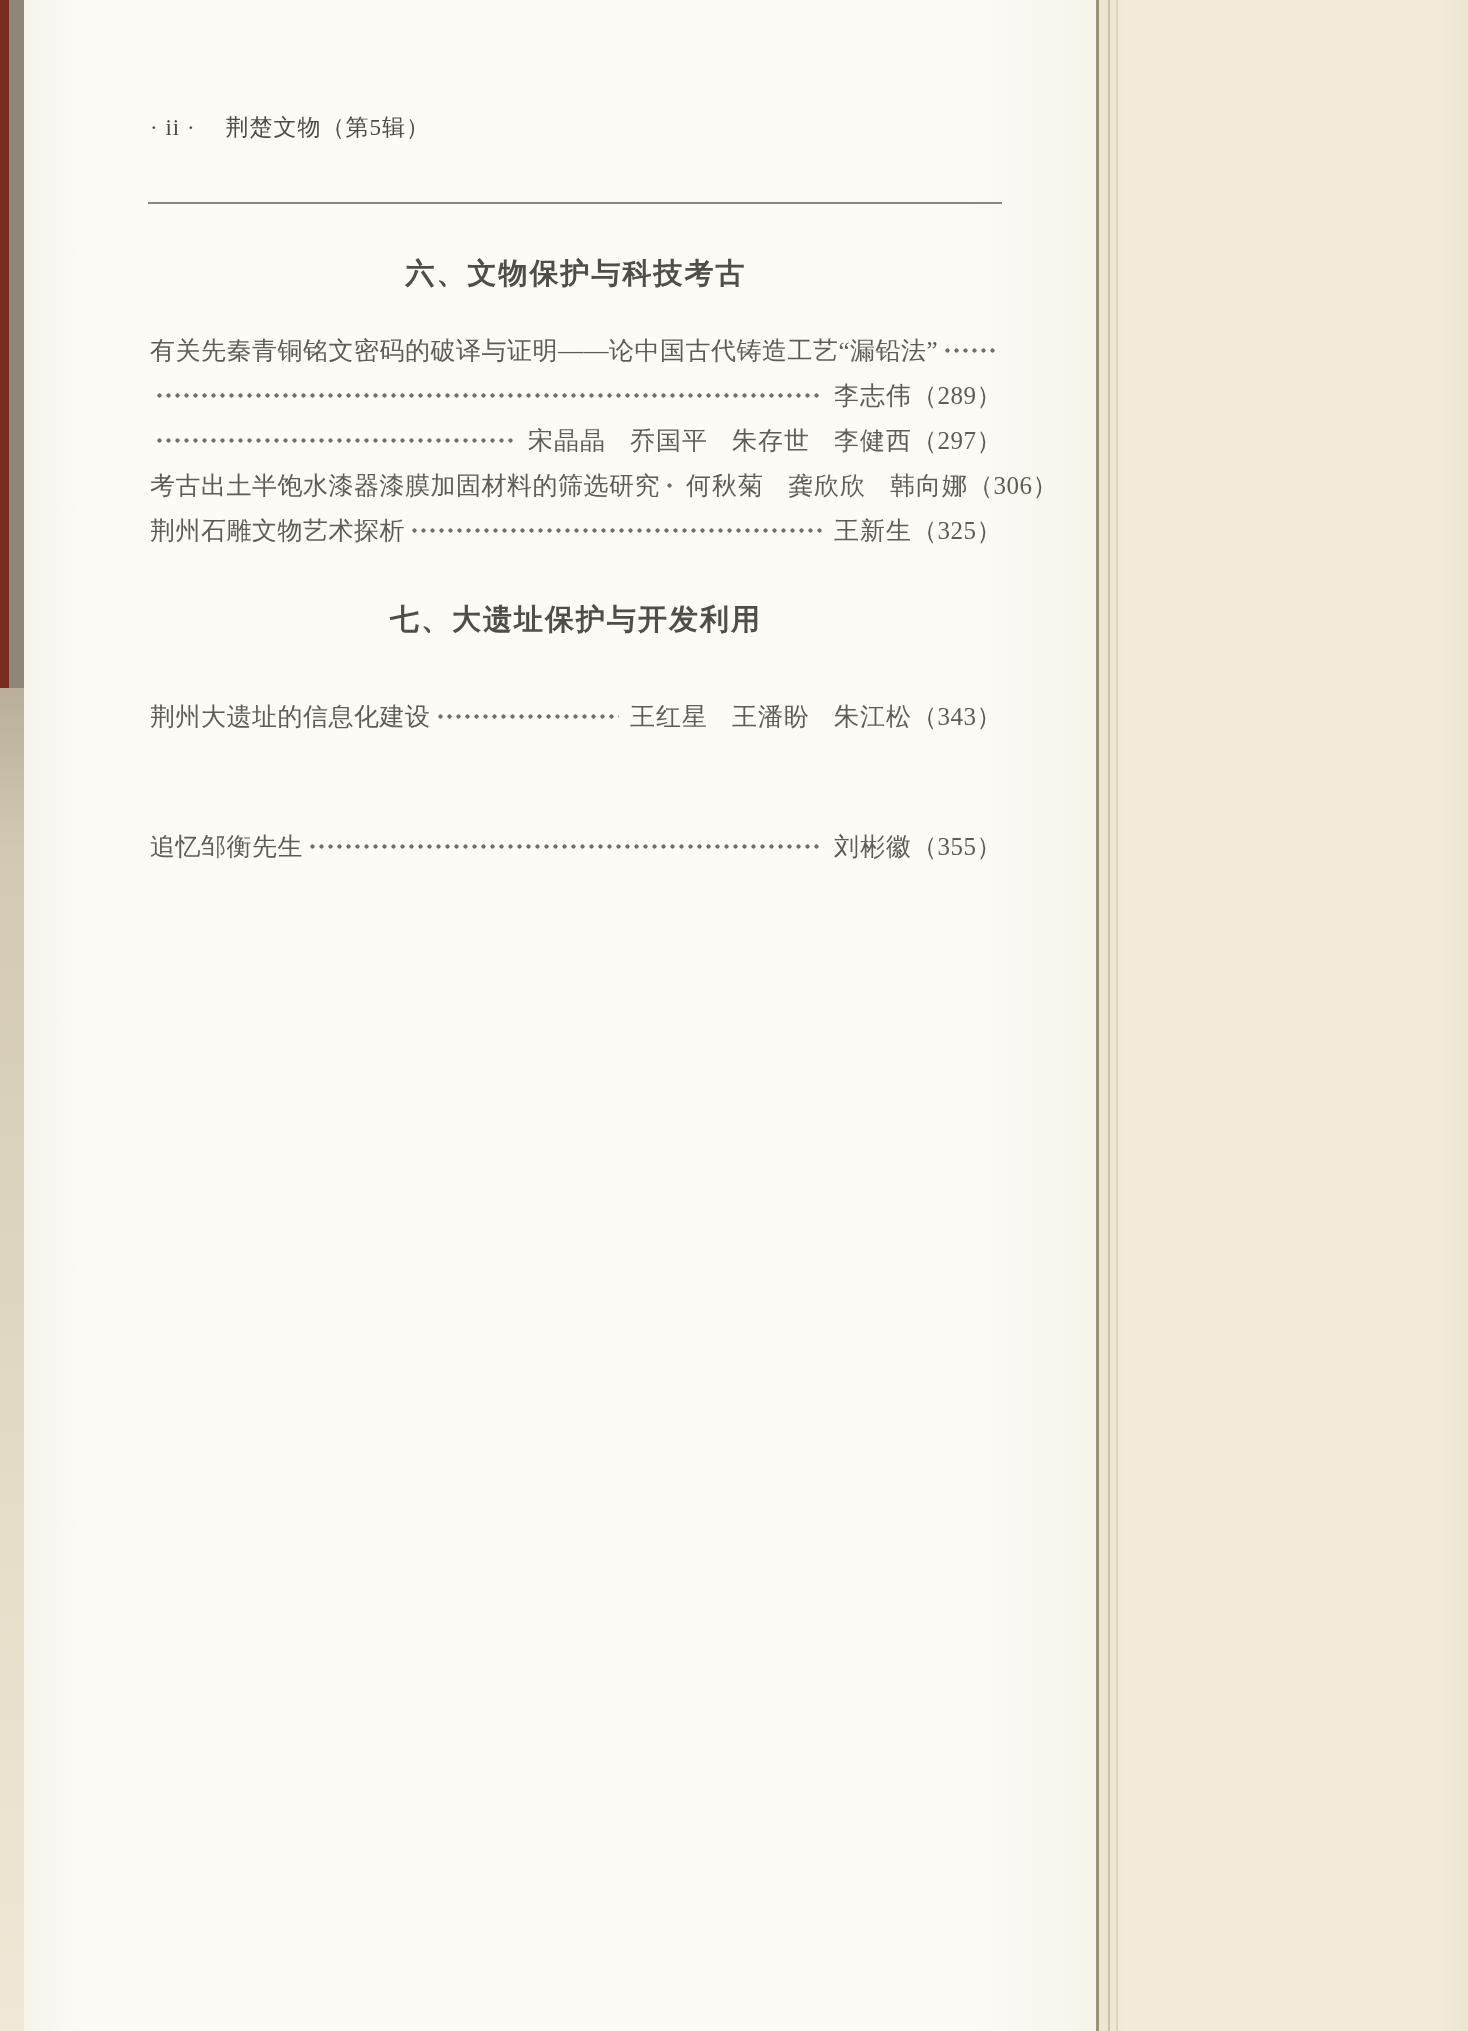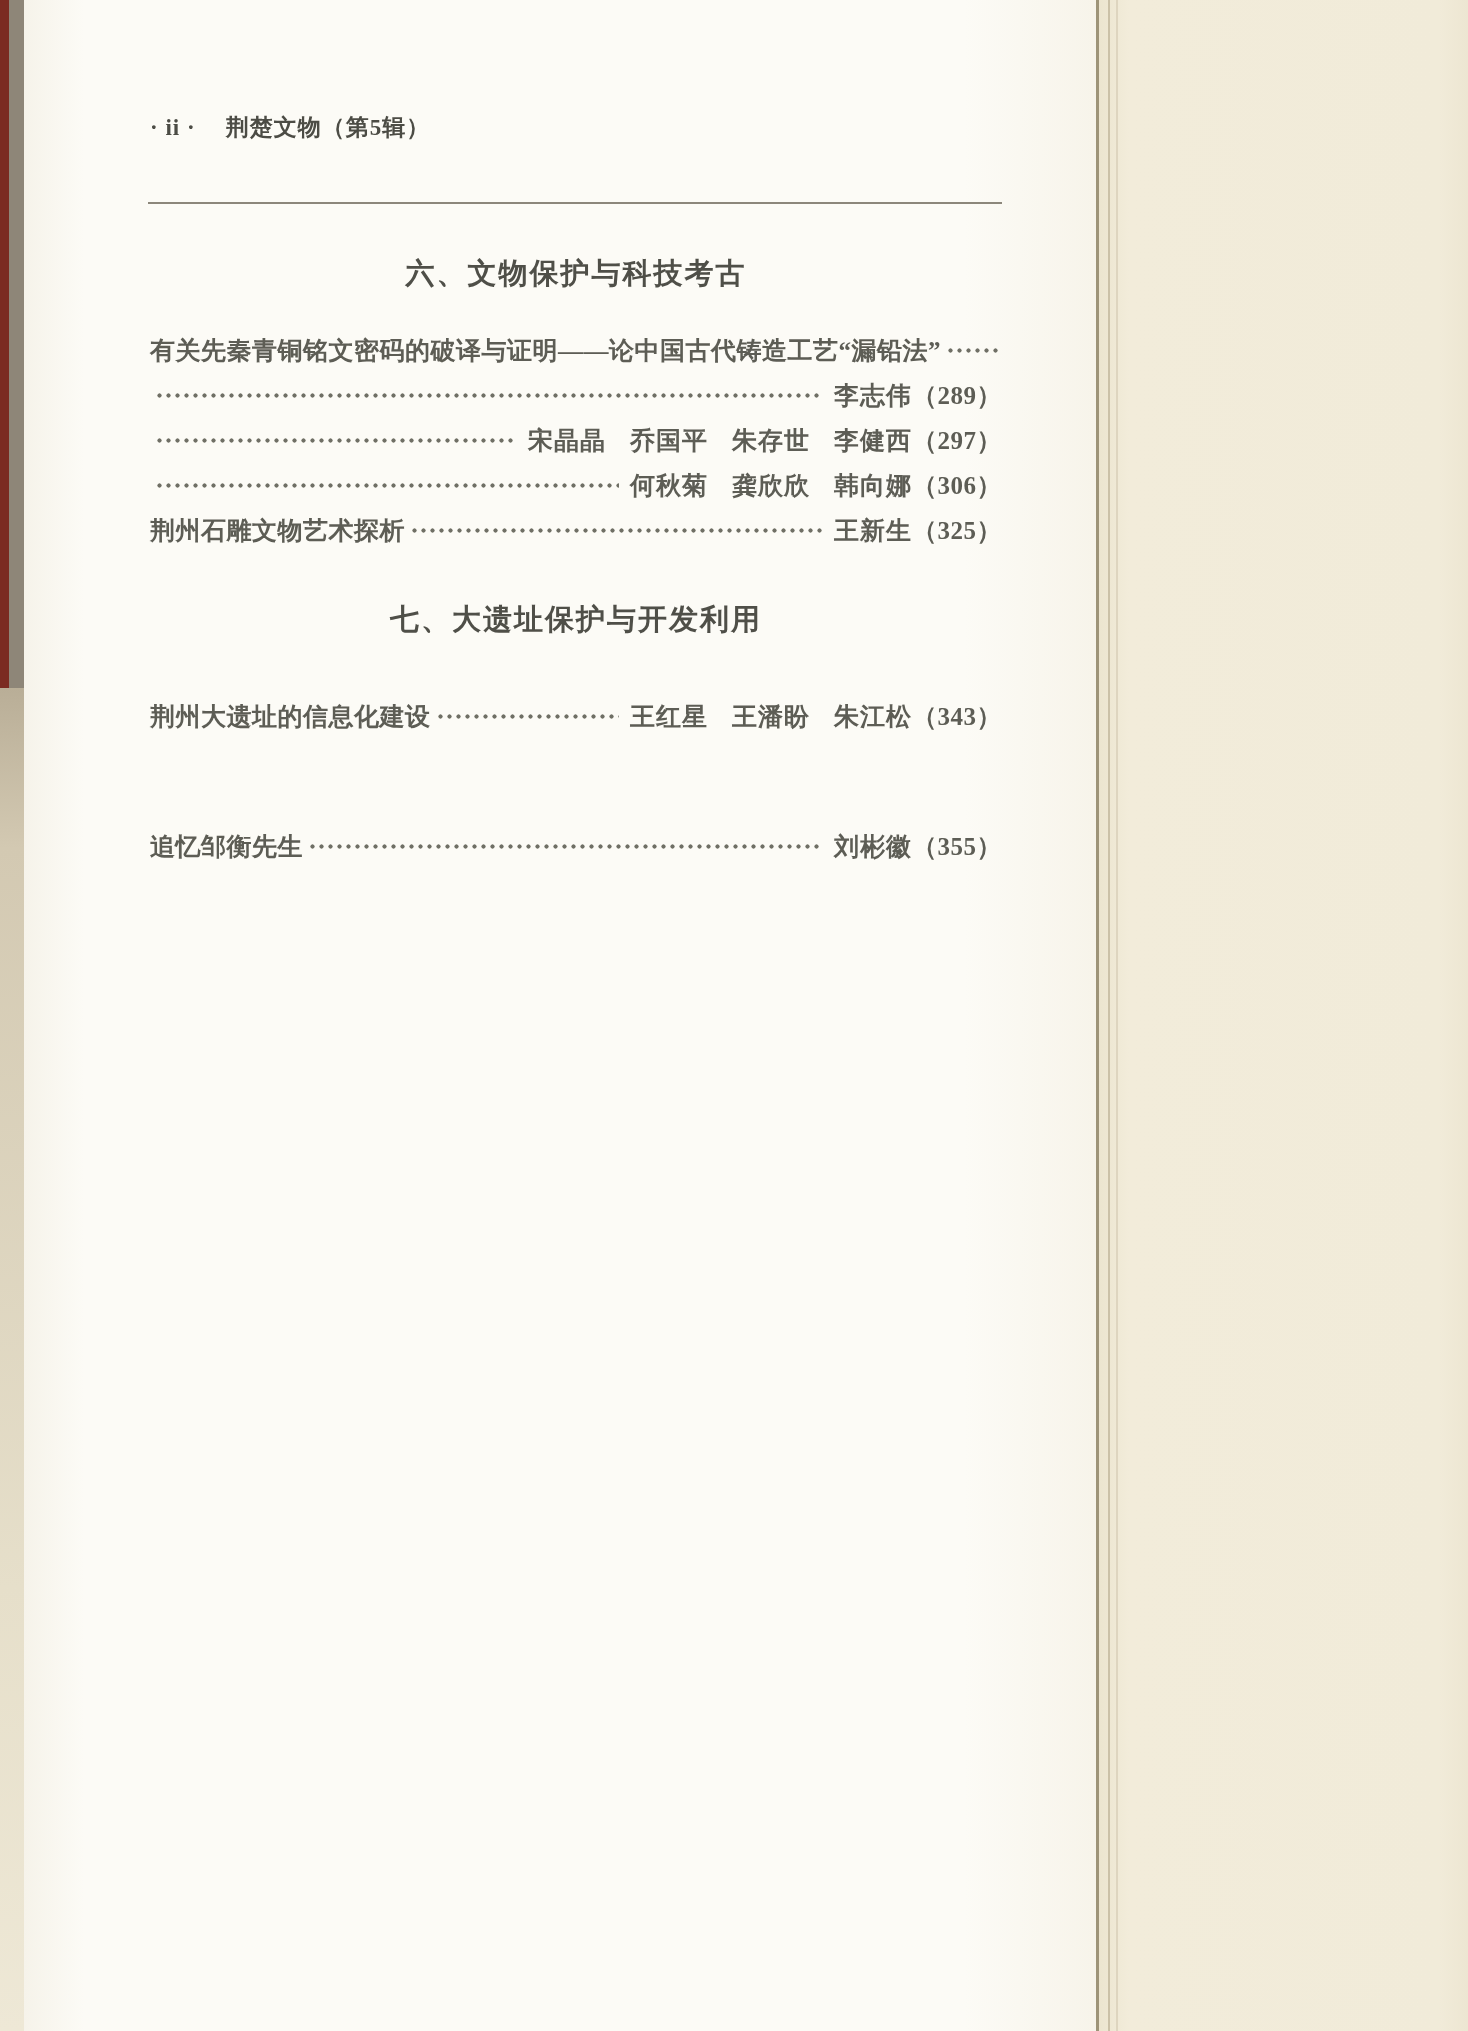--- a/index.html
+++ b/index.html
@@ -19,21 +19,21 @@
   .gutter-gray{position:absolute;left:9px;top:0;width:15px;height:688px;background:#8e8678;}
   .gutter-tan{position:absolute;left:0;top:688px;width:24px;height:1343px;
     background:linear-gradient(180deg,#b9ae97 0,#d3c9b2 160px,#e6dfca 900px,#eee8d6 1343px);}
   .page-edge-line{position:absolute;left:1096px;top:0;width:3px;height:2031px;background:#9e9478;}
   .cream-right{position:absolute;left:1099px;top:0;width:369px;height:2031px;
     background:linear-gradient(90deg,#ece5cf 0,#f2ecda 30px,#f1ebd9 340px,#ede6d2 369px);}
   .edge-line-2{position:absolute;left:1108px;top:0;width:2px;height:2031px;background:#cbc1a7;}
   .edge-line-3{position:absolute;left:1116px;top:0;width:2px;height:2031px;background:#ded5bf;}
 
   
-  .col{position:absolute;left:150px;width:852px;color:#5d5d55;font-weight:bold;}
+  .col{position:absolute;left:150px;width:852px;color:#5d5d55;}
   .hdr{top:112px;font-size:23px;letter-spacing:1px;color:#4c4c45;display:flex;align-items:baseline;}
   .hdr .marker{white-space:nowrap;}
   .hdr .btitle{margin-left:30px;white-space:nowrap;}
   .rule{position:absolute;left:148px;top:202px;width:854px;height:2px;background:#8c877b;}
 
   .sec-heading{
     text-align:center;font-size:29px;font-weight:bold;color:#4f4f48;
     font-family:"Liberation Sans","DejaVu Sans",sans-serif;
     letter-spacing:2px;white-space:nowrap;
   }
@@ -99,20 +99,21 @@
         <span class="leader fill"></span>
         <span class="authors">
           <span class="au">宋晶晶</span>
           <span class="au">乔国平</span>
           <span class="au">朱存世</span>
           <span class="au">李健西</span>
         </span>
         <span class="pg">（297）</span>
       </div>
       <div class="toc-line">
+        <span class="t">考古出土半饱水漆器漆膜加固材料的筛选研究</span>
         <span class="leader fill"></span>
         <span class="authors">
           <span class="au">何秋菊</span>
           <span class="au">龚欣欣</span>
           <span class="au">韩向娜</span>
         </span>
         <span class="pg">（306）</span>
       </div>
       <div class="toc-line">
         <span class="t">荆州石雕文物艺术探析</span>

